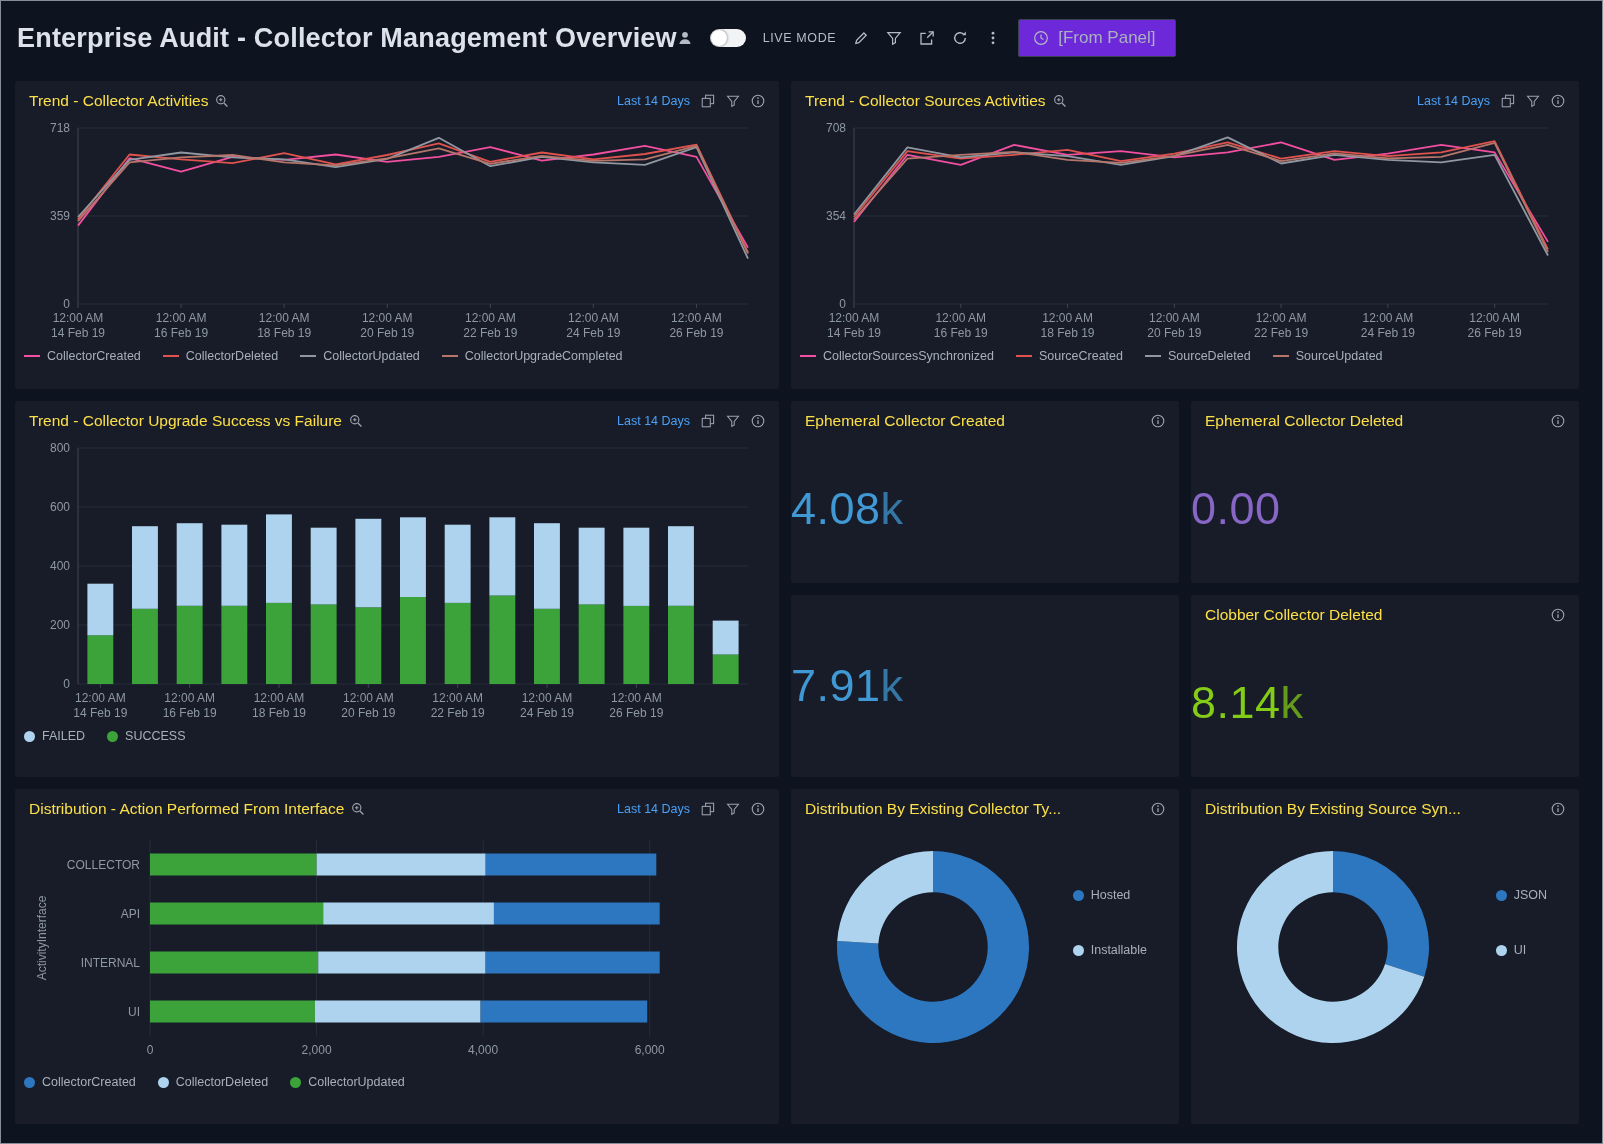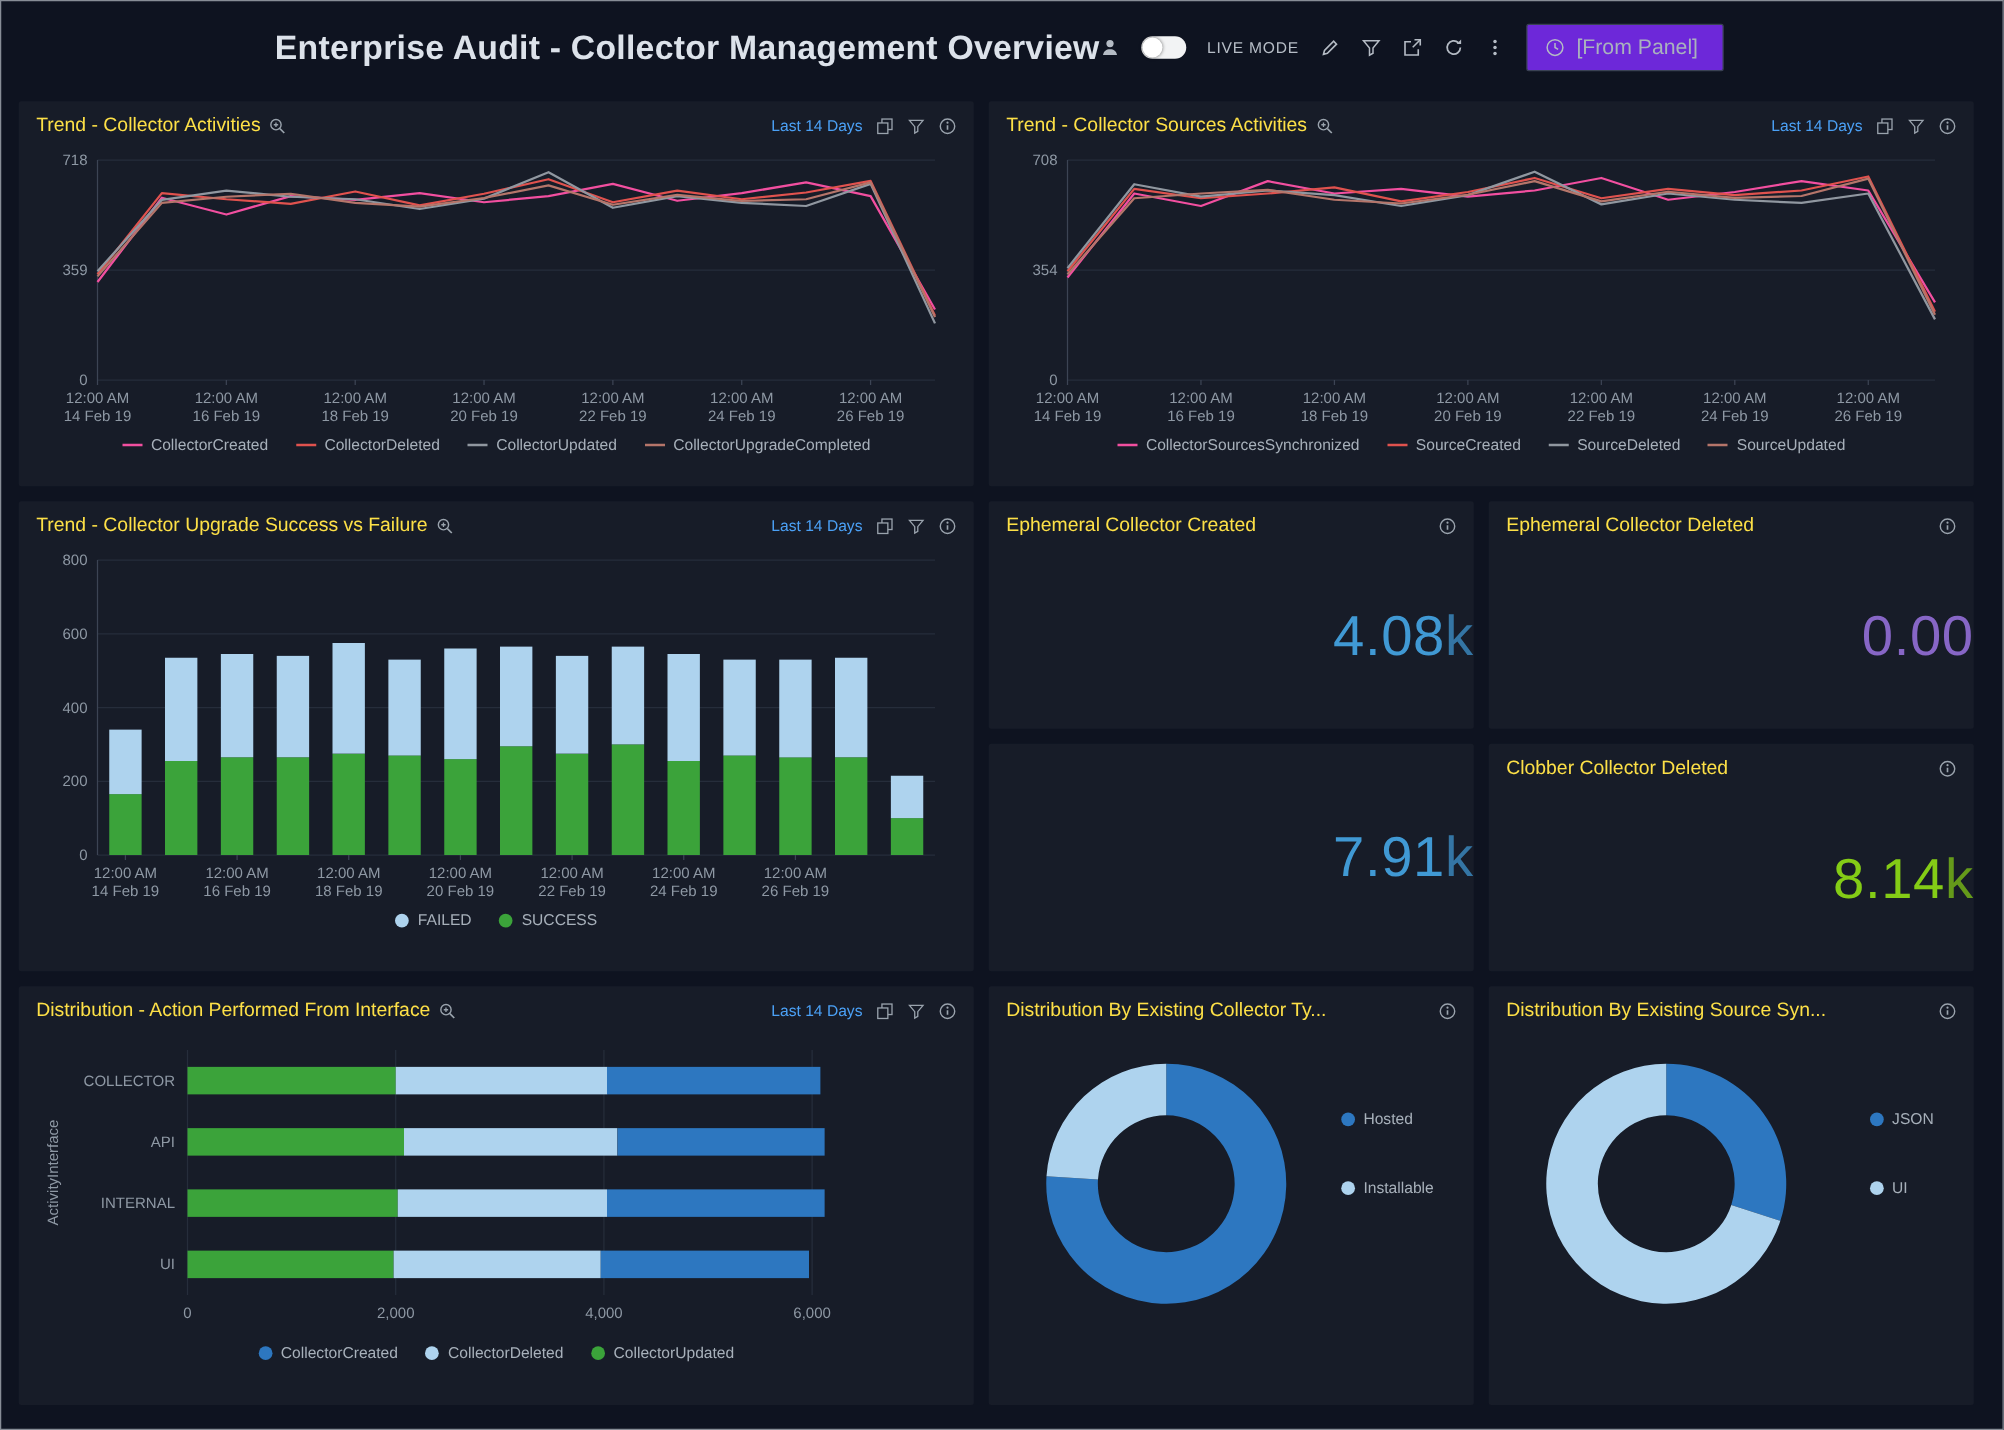--- a/index.html
+++ b/index.html
@@ -4,21 +4,21 @@
 <style>
   *{box-sizing:border-box;margin:0;padding:0}
   html,body{width:1603px;height:1144px}
   body{
     background:#0e1320;
     font-family:"Liberation Sans",sans-serif;
     border:1px solid #878d96;
     overflow:hidden;
   }
   
-  .topbar{display:flex;align-items:center;justify-content:center;height:74px;padding:0 20px 0 16px}
+  .topbar{display:flex;align-items:center;justify-content:flex-start;height:74px;padding:0 20px 0 16px}
   .topbar h1{color:#dce2ea;font-size:27px;font-weight:700;letter-spacing:.2px}
   .topbar-right{display:flex;align-items:center;gap:17px}
   .ic{width:14px;height:14px;color:#9aa3ad;display:block}
   .topbar-right .ic{width:16px;height:16px;color:#b4bbc4}
   .icon{display:inline-flex;align-items:center;cursor:pointer}
   .live-label{color:#b6bdc6;font-size:12.5px;letter-spacing:.6px}
   .toggle{width:36px;height:18px;background:#f2f3f4;border-radius:10px;position:relative;display:inline-block;cursor:pointer}
   .toggle .knob{position:absolute;left:1px;top:1px;width:16px;height:16px;border-radius:50%;background:#ffffff;box-shadow:0 0 3px rgba(0,0,0,.55)}
   .from-panel{display:flex;align-items:center;gap:9px;border:1px solid #3a4254;background:#6d28d9;border-radius:2px;padding:8px 14px;min-width:158px;color:#a9b2bd;font-size:17px}
   
@@ -32,26 +32,26 @@
   .p8{grid-column:1;grid-row:4}
   .d1{grid-column:2;grid-row:4}.d2{grid-column:3;grid-row:4}
   .panel-header{display:flex;align-items:center;justify-content:space-between;padding:11px 14px 4px}
   .panel-title{display:flex;align-items:center;gap:7px;color:#fde047;font-size:15.5px;min-width:0}
   .panel-title .title-text{white-space:nowrap;overflow:hidden;text-overflow:ellipsis}
   .panel-controls{display:flex;align-items:center;gap:11px;flex:none}
   .time-range{color:#4ba0f5;font-size:12.5px;cursor:pointer;white-space:nowrap}
   
   svg.chart{display:block;margin:2px 15px 0}
   text.ax{fill:#8e98a4;font-size:12px;font-family:"Liberation Sans",sans-serif}
-  .legend{display:flex;justify-content:center;align-items:center;gap:4px;margin-top:1px}
+  .legend{display:flex;justify-content:flex-start;align-items:center;gap:4px;margin-top:1px}
   .lg-item{display:inline-flex;align-items:center;gap:7px;color:#a7b0ba;font-size:12.5px;margin:0 9px;cursor:pointer}
   .lg-line{width:16px;height:2px;display:inline-block}
   .lg-dot{width:11px;height:11px;border-radius:50%;display:inline-block}
   
-  .stat-body{flex:1;display:flex;align-items:center;justify-content:flex-end}
+  .stat-body{flex:1;display:flex;align-items:center;justify-content:flex-start}
   .stat-value{font-size:45px;letter-spacing:.5px}
   .stat-value .suffix{opacity:.72}
   
   .donut-body{flex:1;display:flex;align-items:flex-start}
   .donut-body svg{margin:25px 0 0 42px}
   .donut-legend{display:flex;flex-direction:column;gap:9px;margin:50px 16px 0 auto}
   .donut-legend .lg-item{margin:16px}
   .hidden-defs{position:absolute;width:0;height:0;overflow:hidden}
 </style>
 </head>

